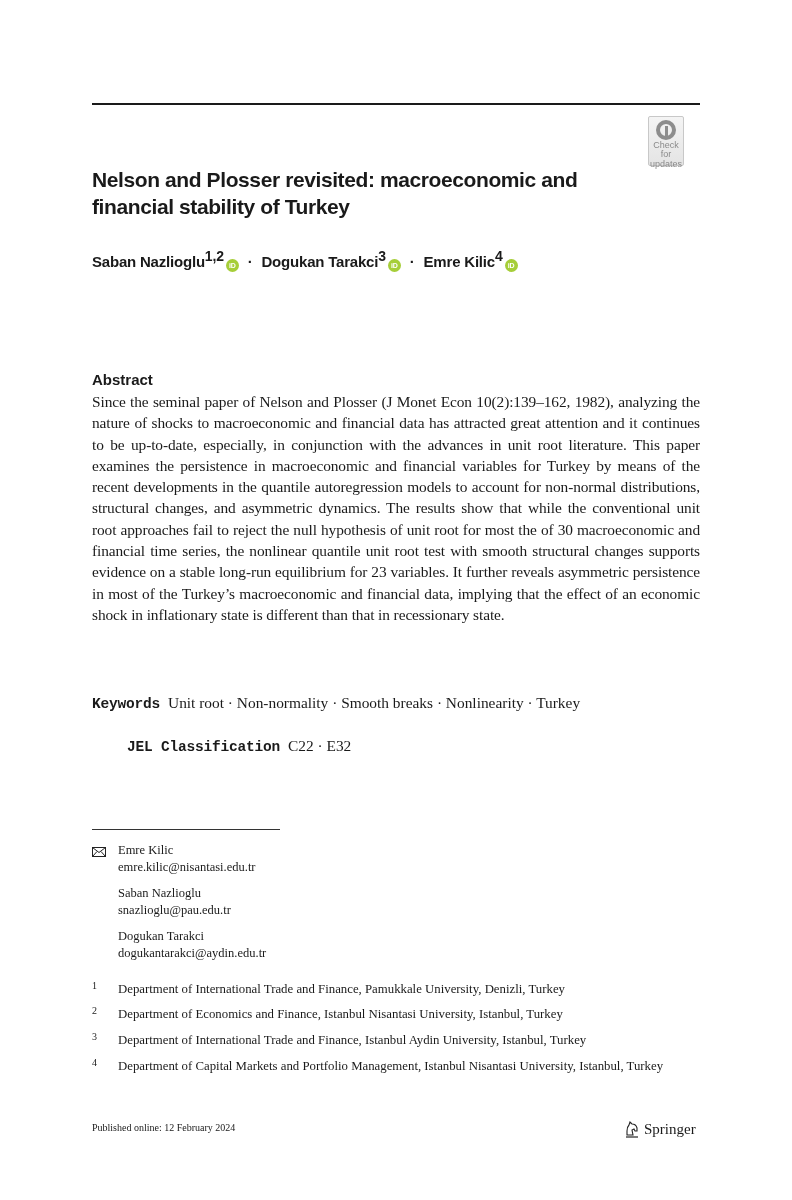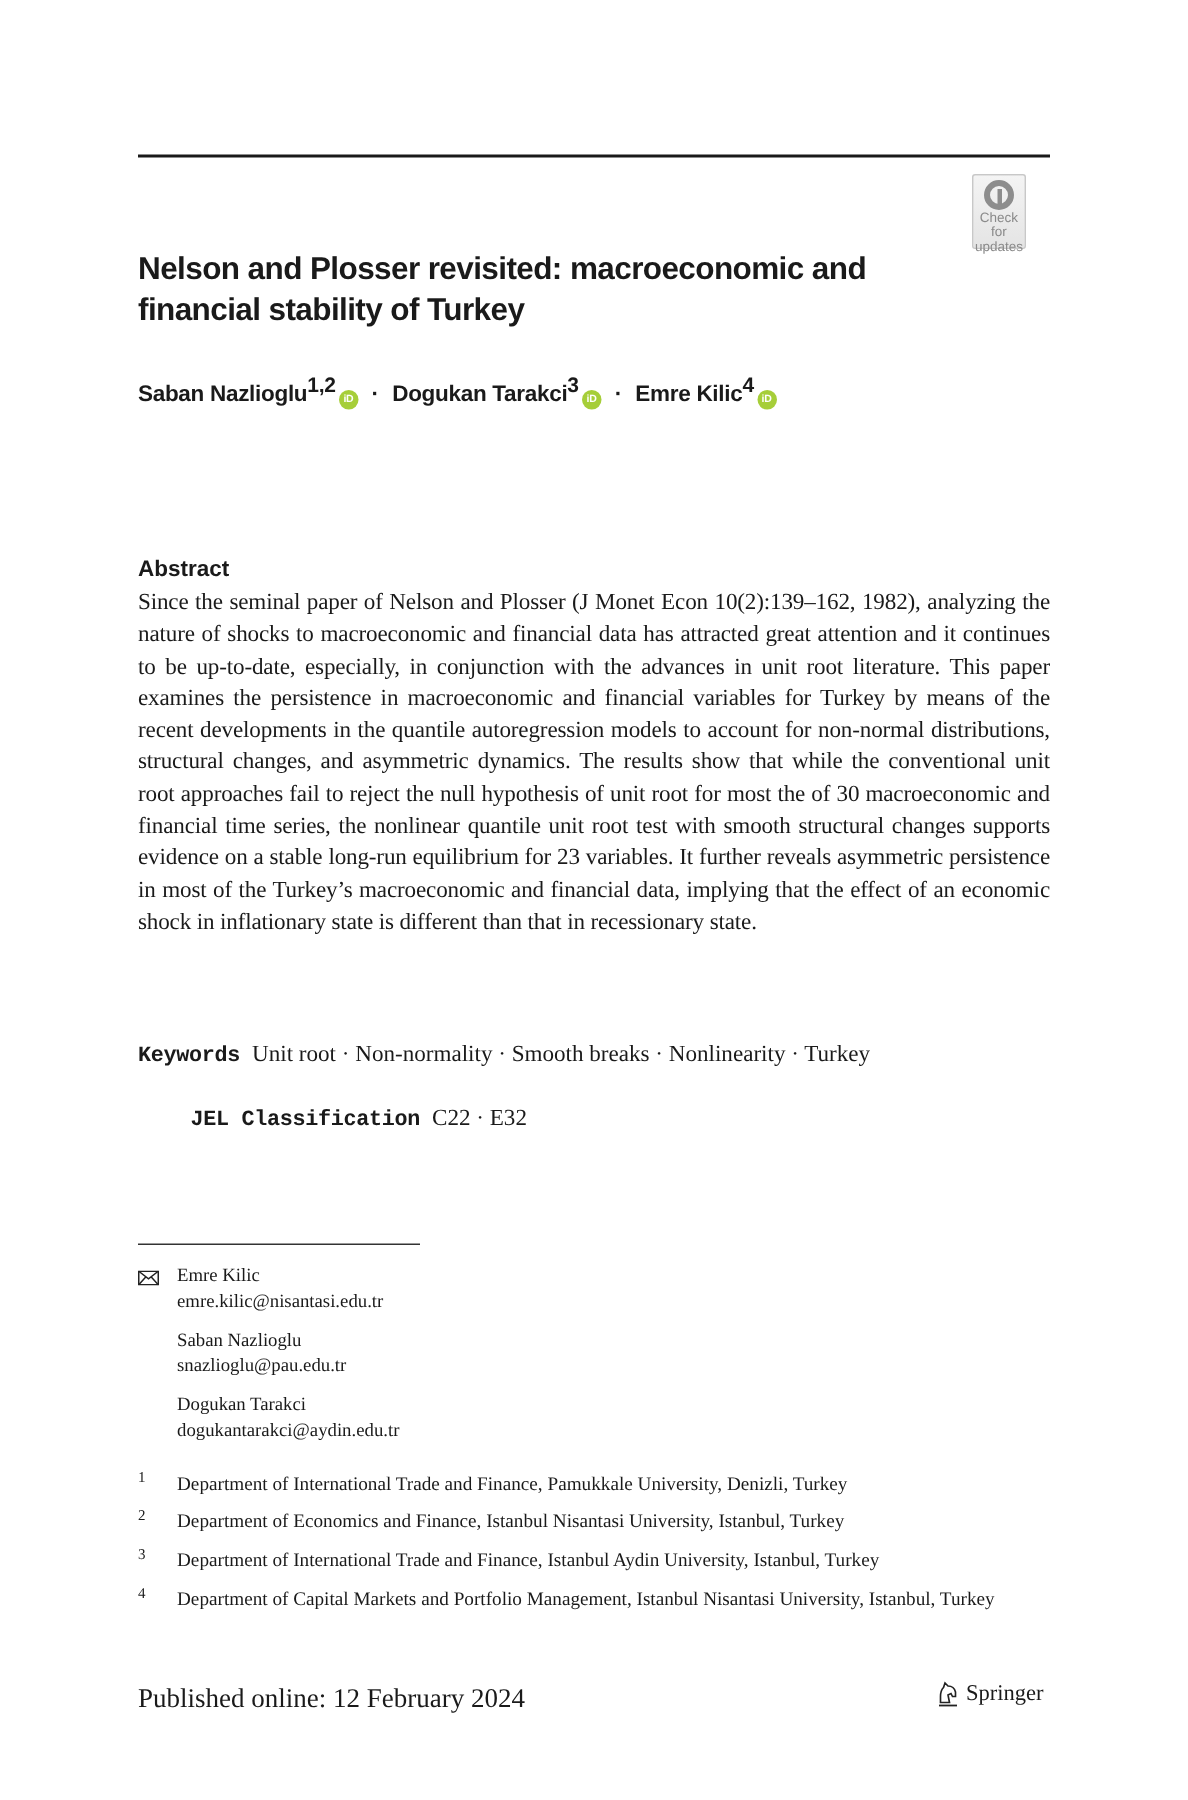--- a/index.html
+++ b/index.html
@@ -31,21 +31,21 @@
   #keywords { left: 92px; top: 694px; font-size: 15.4px; white-space: nowrap; }
   #jel { left: 92px; top: 737px; font-size: 15.4px; white-space: nowrap; margin-left: 35px; }
   .kw-label { font-family: Liberation Mono, monospace; font-weight: bold; font-size: 14.5px; margin-right: 8px; letter-spacing: -0.2px; }
 
   #foot-rule { left: 92px; top: 829px; width: 188px; height: 1px; background: #333; }
   #mail-icon { left: 92px; top: 847px; width: 14px; height: 10px; }
   .contact { left: 118px; font-size: 12.5px; line-height: 17px; }
   .aff-num { left: 92px; font-size: 10px; }
   .aff-text { left: 118px; width: 590px; font-size: 12.8px; line-height: 18px; }
 
-  #published { left: 92px; top: 1122px; font-size: 18px; }
+  #published { left: 92px; top: 1122px; font-size: 10px; }
   #springer { left: 624px; top: 1120px; font-size: 15px; display: flex; align-items: center; gap: 4px; }
 </style>
 </head>
 <body>
 
 <div id="running-head" class="abs sans">
 </div>
 <div id="header-rule" class="abs"></div>
 
 <div id="crossmark" class="abs sans">

